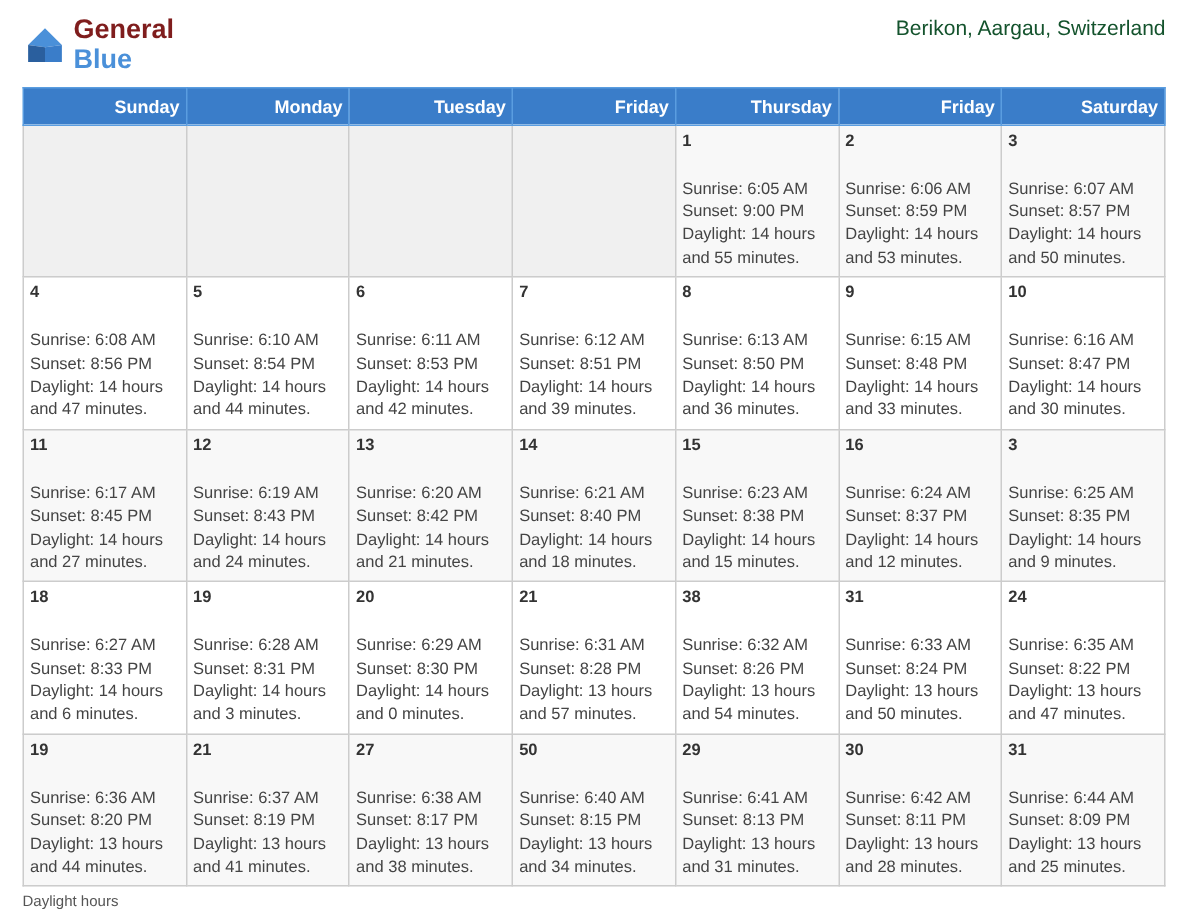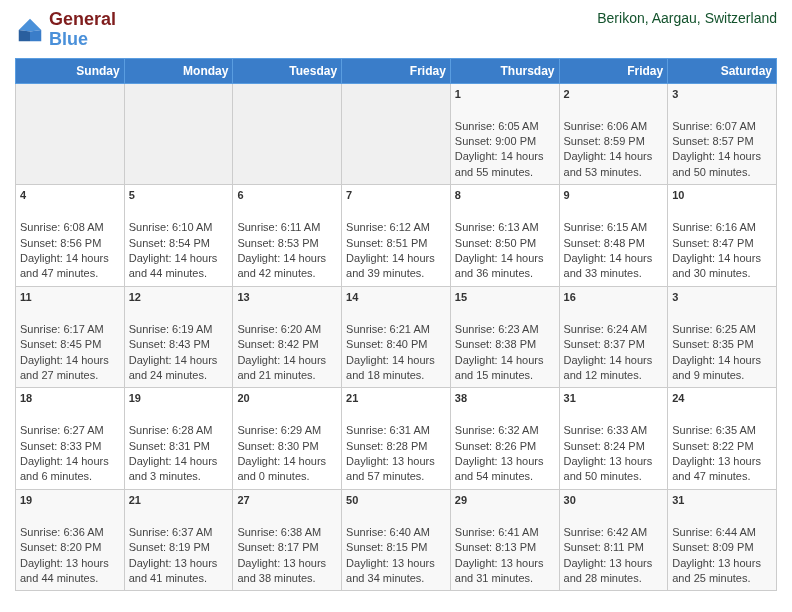--- a/index.html
+++ b/index.html
@@ -271,13 +271,16 @@
             <div class="day-info">Sunrise: 6:42 AM<br>Sunset: 8:11 PM<br>Daylight: 13 hours and 28 minutes.</div>
           </td>
           <td>
             <span class="day-number">31</span>
             <div class="day-info">Sunrise: 6:44 AM<br>Sunset: 8:09 PM<br>Daylight: 13 hours and 25 minutes.</div>
           </td>
         </tr>
       </tbody>
   </table>
 
+  <div class="daylight-footer">
+    <span>Daylight hours</span>
+  </div>
 </div>
 
 </body></html>

